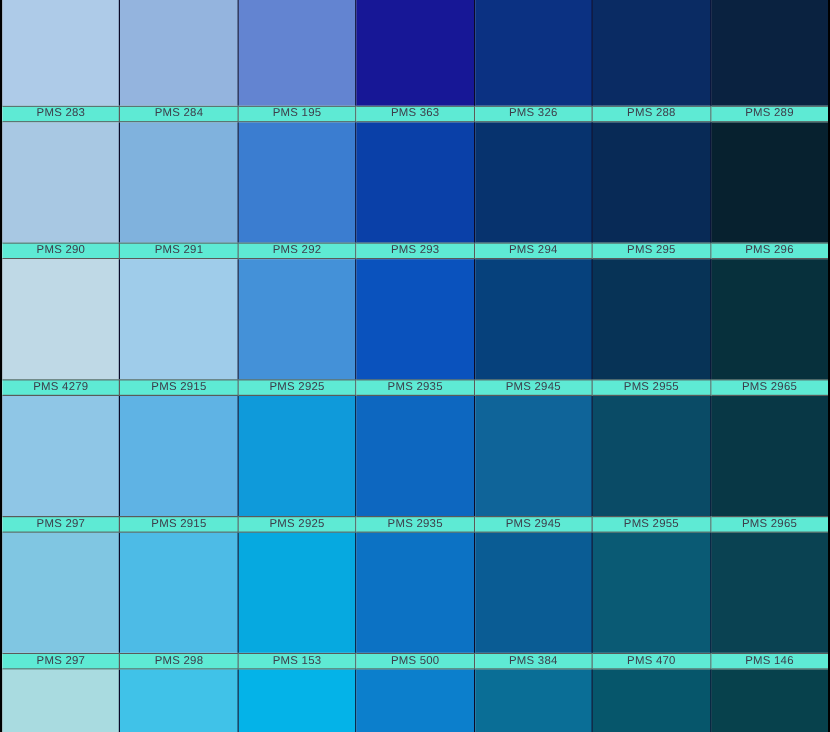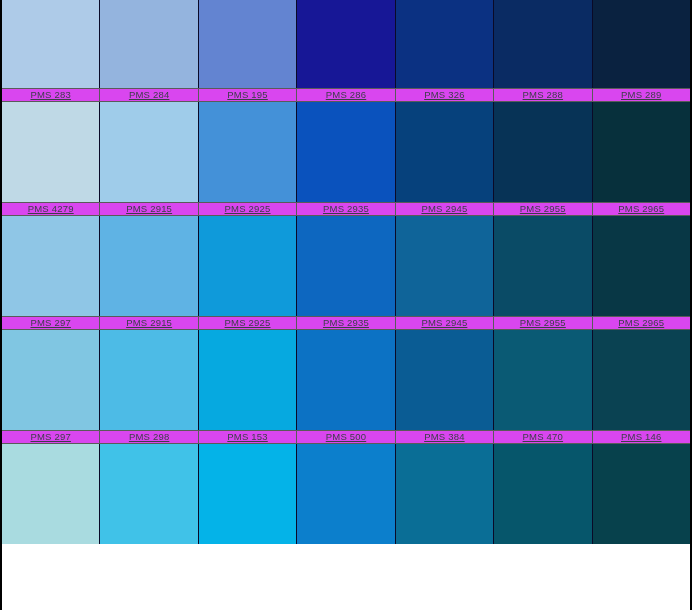--- a/index.html
+++ b/index.html
@@ -49,28 +49,27 @@
   .label-cell {
     flex: 1 1 0;
     height: 100%;
     box-sizing: border-box;
     border-right: 1px solid #5a5a5a;
     border-top: 1px solid #5a5a5a;
     border-bottom: 1px solid #5a5a5a;
     display: flex;
     align-items: center;
     justify-content: center;
-    background: #d946ef;
+    background: #5eead4;
     font-size: 9.5px;
     color: #3d3d4a;
     letter-spacing: 0.2px;
     line-height: 1;
     white-space: nowrap;
     overflow: hidden;
-    text-decoration: underline;
   }
   .label-cell:last-child {
     border-right: none;
   }
   
   .row-block:first-child .swatch-row {
     height: 88px;
   }
 </style>
 </head>
@@ -84,24 +83,44 @@
         <div class="swatch-cell" title="PMS 285" style="background-color: rgb(99, 132, 209);"></div>
         <div class="swatch-cell" title="PMS 286" style="background-color: rgb(23, 23, 150);"></div>
         <div class="swatch-cell" title="PMS 287" style="background-color: rgb(11, 49, 130);"></div>
         <div class="swatch-cell" title="PMS 288" style="background-color: rgb(10, 43, 99);"></div>
         <div class="swatch-cell" title="PMS 289" style="background-color: rgb(10, 34, 64);"></div>
       </div>
       <div class="label-row">
         <div class="label-cell">PMS 283</div>
         <div class="label-cell">PMS 284</div>
         <div class="label-cell">PMS 195</div>
-        <div class="label-cell">PMS 286</div>
+        <div class="label-cell">PMS 363</div>
         <div class="label-cell">PMS 326</div>
         <div class="label-cell">PMS 288</div>
         <div class="label-cell">PMS 289</div>
+      </div>
+    </div>
+    <div class="row-block">
+      <div class="swatch-row">
+        <div class="swatch-cell" title="PMS 290" style="background-color: rgb(168, 200, 227);"></div>
+        <div class="swatch-cell" title="PMS 291" style="background-color: rgb(128, 178, 221);"></div>
+        <div class="swatch-cell" title="PMS 292" style="background-color: rgb(59, 125, 208);"></div>
+        <div class="swatch-cell" title="PMS 293" style="background-color: rgb(10, 64, 168);"></div>
+        <div class="swatch-cell" title="PMS 294" style="background-color: rgb(7, 51, 110);"></div>
+        <div class="swatch-cell" title="PMS 295" style="background-color: rgb(8, 42, 86);"></div>
+        <div class="swatch-cell" title="PMS 296" style="background-color: rgb(7, 33, 47);"></div>
+      </div>
+      <div class="label-row">
+        <div class="label-cell">PMS 290</div>
+        <div class="label-cell">PMS 291</div>
+        <div class="label-cell">PMS 292</div>
+        <div class="label-cell">PMS 293</div>
+        <div class="label-cell">PMS 294</div>
+        <div class="label-cell">PMS 295</div>
+        <div class="label-cell">PMS 296</div>
       </div>
     </div>
     <div class="row-block">
       <div class="swatch-row">
         <div class="swatch-cell" title="PMS 2905" style="background-color: rgb(191, 217, 230);"></div>
         <div class="swatch-cell" title="PMS 2915" style="background-color: rgb(159, 204, 234);"></div>
         <div class="swatch-cell" title="PMS 2925" style="background-color: rgb(68, 145, 216);"></div>
         <div class="swatch-cell" title="PMS 2935" style="background-color: rgb(10, 82, 189);"></div>
         <div class="swatch-cell" title="PMS 2945" style="background-color: rgb(6, 65, 124);"></div>
         <div class="swatch-cell" title="PMS 2955" style="background-color: rgb(7, 51, 86);"></div>

